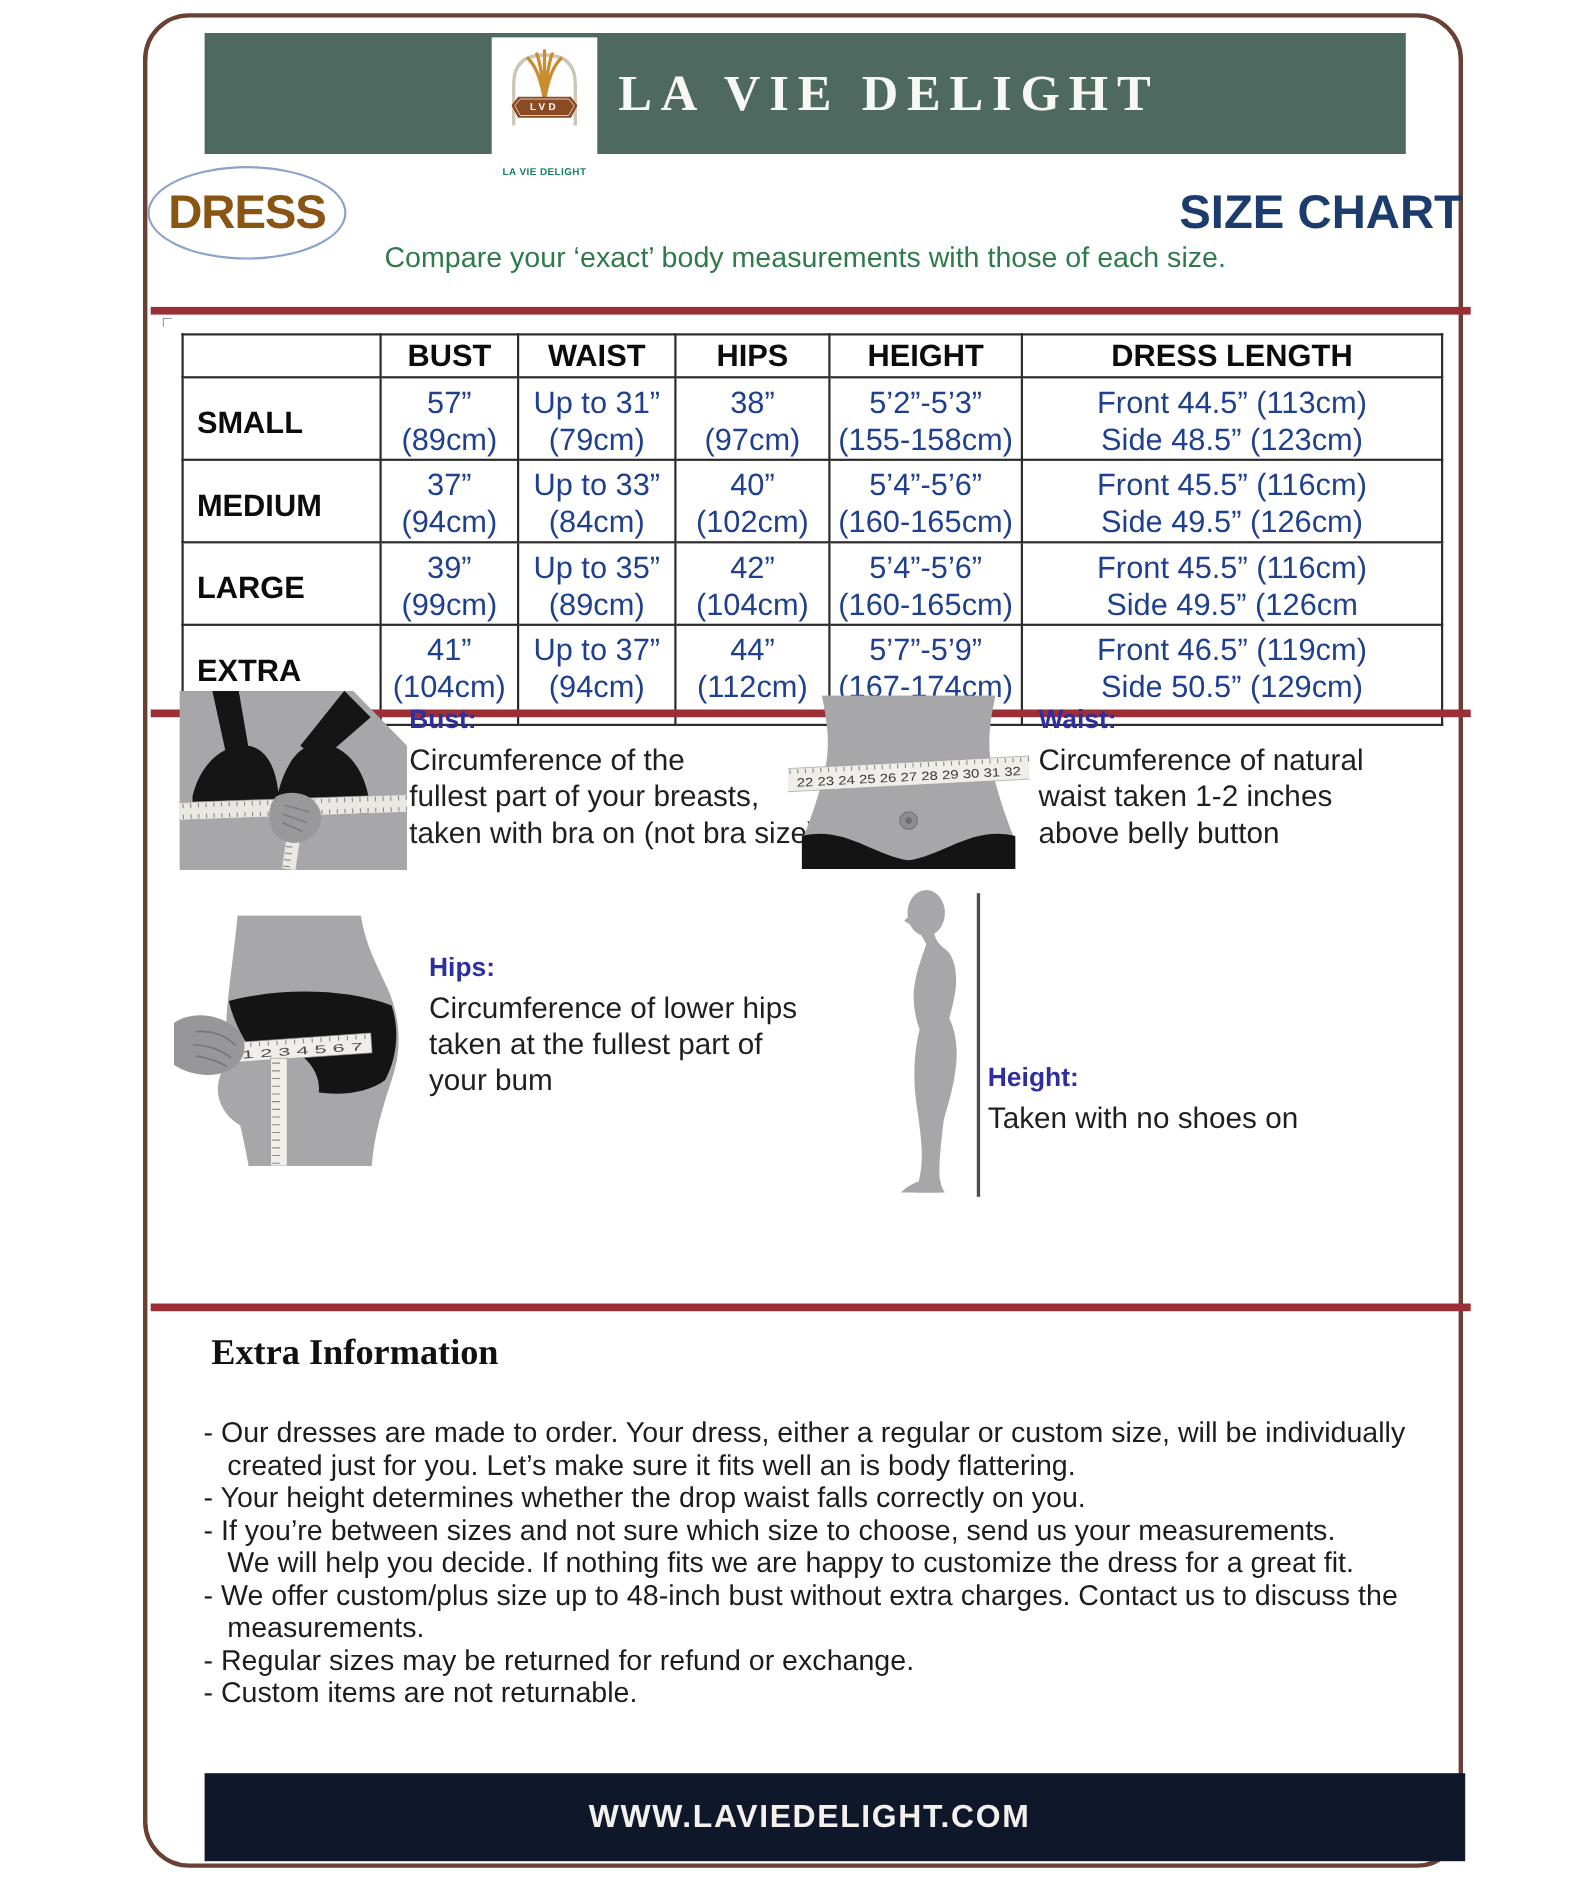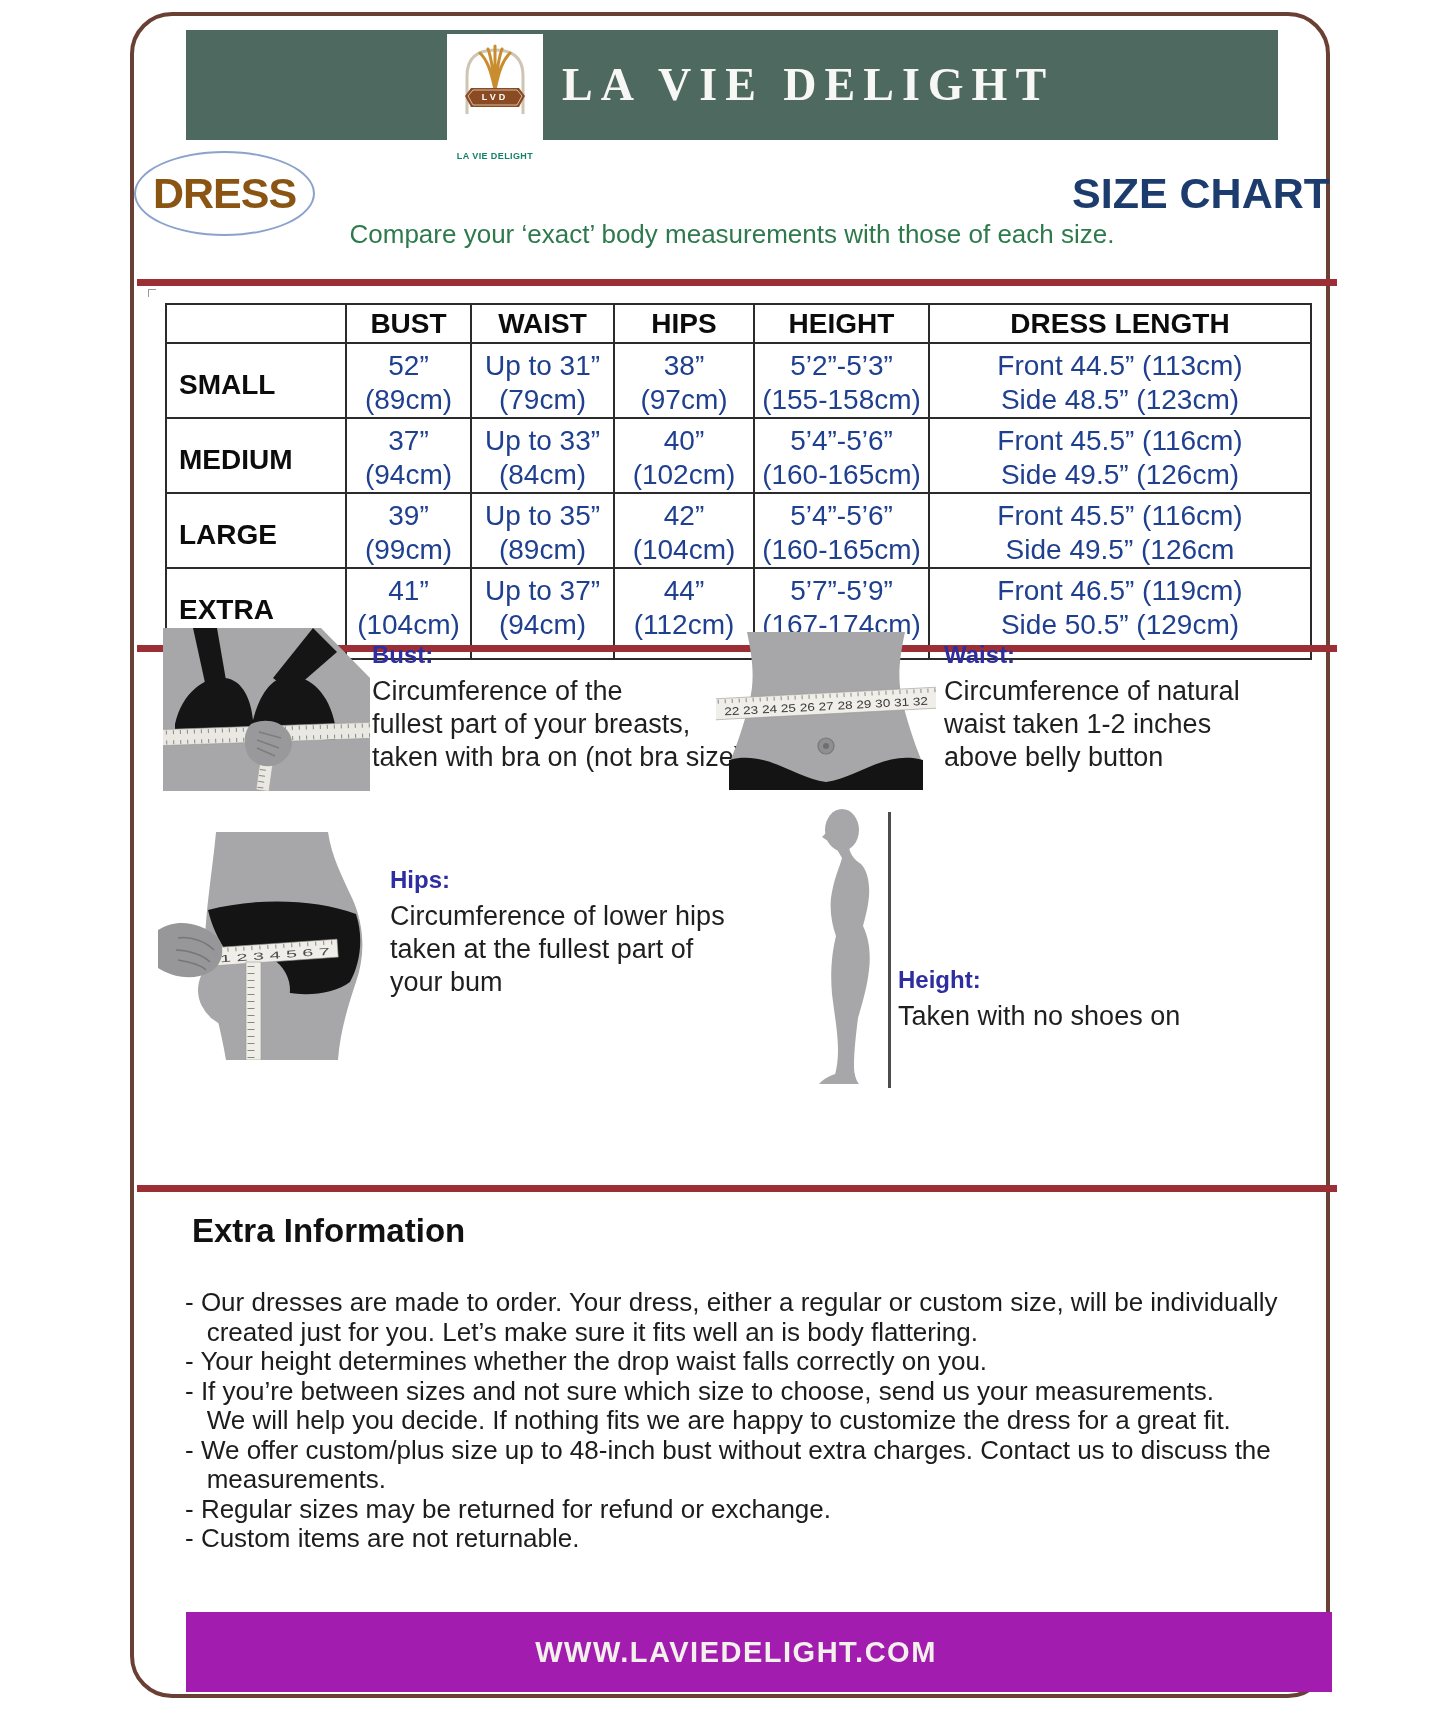--- a/index.html
+++ b/index.html
@@ -48,25 +48,25 @@
   .fig-hips  { left:158px; top:832px; width:245px; height:228px; }
   .fig-height{ left:785px; top:806px; width:130px; height:288px; }
 
   .guide-label { font-size:24px; font-weight:bold; color:#2e2ea0; margin-bottom:6px; }
   .guide-text { font-size:27px; color:#1f1f1f; line-height:33px; white-space:pre-line; }
   .txt-bust  { left:372px; top:641px; }
   .txt-waist { left:944px; top:641px; }
   .txt-hips  { left:390px; top:866px; }
   .txt-height{ left:898px; top:966px; }
 
-  .extra-heading { left:192px; top:1212px; font-size:33px; font-weight:bold; color:#111; }
+  .extra-heading { left:192px; top:1212px; font-size:33px; font-weight:bold; color:#111;font-family:Liberation Serif, serif; }
   .extra-list { left:185px; top:1288px; }
   .x-line { white-space:pre-wrap; font-size:26px; color:#1c1c1c; line-height:29.5px; }
 
-  .footer-bar { left:186px; top:1612px; width:1146px; height:80px; background:#a21caf;
+  .footer-bar { left:186px; top:1612px; width:1146px; height:80px; background:#0f172a;
     display:flex; align-items:center; justify-content:center; }
   .footer-text { color:#f4f1ec; font-size:29px; font-weight:bold; letter-spacing:1.5px;
     margin-right:46px; }
 </style>
 </head>
 <body>
 
 <div class="abs page-border"></div>
 
 <div class="abs header-bar">
@@ -108,21 +108,21 @@
         <th>WAIST</th>
         <th>HIPS</th>
         <th>HEIGHT</th>
         <th>DRESS LENGTH</th>
       </tr>
     </thead>
   <tbody id="size-table-body">
       <tr>
         <th>SMALL</th>
         <td>
-          <div>52”</div>
+          <div>57”</div>
           <div>(89cm)</div>
         </td>
         <td>
           <div>Up to 31”</div>
           <div>(79cm)</div>
         </td>
         <td>
           <div>38”</div>
           <div>(97cm)</div>
         </td>

